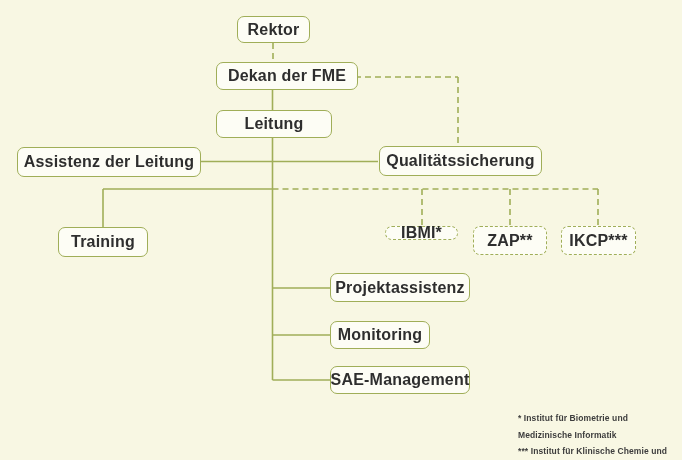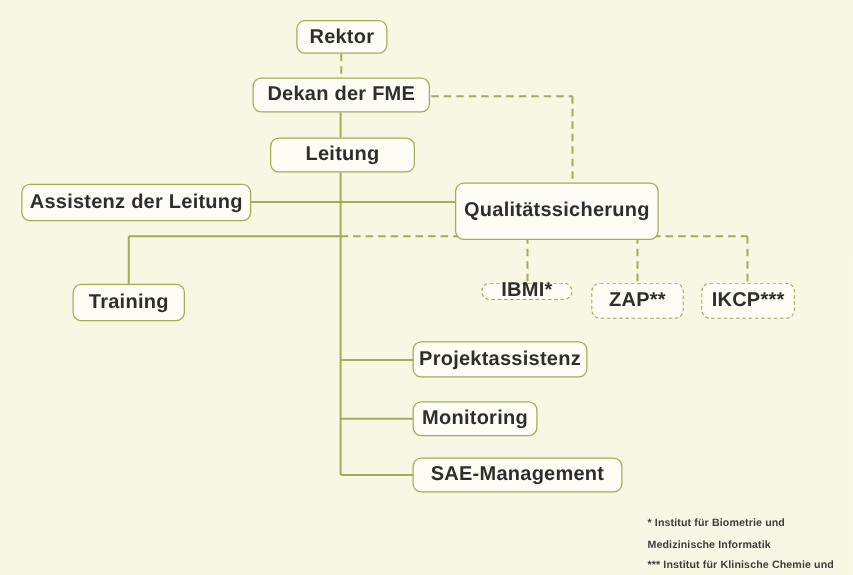--- a/index.html
+++ b/index.html
@@ -80,41 +80,41 @@
       <line x1="458" y1="77" x2="458" y2="146"></line>
       <line x1="272.5" y1="189" x2="598" y2="189"></line>
       <line x1="422" y1="189" x2="422" y2="227"></line>
       <line x1="510" y1="189" x2="510" y2="227"></line>
       <line x1="598" y1="189" x2="598" y2="227"></line>
     </g>
   </svg>
 
   <div class="node" style="left:237px; top:16px;  width:73px;  height:27px">Rektor</div>
 
-  <div class="node" style="left:202px; top:62px;  width:142px; height:28px">Dekan der FME</div>
+  <div class="node" style="left:216px; top:62px;  width:142px; height:28px">Dekan der FME</div>
 
   <div class="node" style="left:17px;  top:147px; width:184px; height:30px">Assistenz der Leitung</div>
 
   <div class="node" style="left:216px; top:110px; width:116px; height:28px">Leitung</div>
 
-  <div class="node" style="left:364px; top:146px; width:163px; height:46px">Qualitätssicherung</div>
+  <div class="node" style="left:379px; top:146px; width:163px; height:30px">Qualitätssicherung</div>
 
   <div class="node" style="left:58px;  top:227px; width:90px;  height:30px">Training</div>
 
 
   <div class="node dashed-node" style="left:385px; top:226px; width:73px; height:14px">IBMI*</div>
 
   <div class="node dashed-node" style="left:473px; top:226px; width:74px; height:29px">ZAP**</div>
 
   <div class="node dashed-node" style="left:561px; top:226px; width:75px; height:29px">IKCP***</div>
 
   <div class="node" style="left:330px; top:273px; width:140px; height:29px">Projektassistenz</div>
 
   <div class="node" style="left:330px; top:321px; width:100px; height:28px">Monitoring</div>
 
-  <div class="node" style="left:330px; top:366px; width:168px; height:28px">SAE-Management</div>
+  <div class="node" style="left:330px; top:366px; width:140px; height:28px">SAE-Management</div>
 
   <div class="footnotes">
     <div class="footnote">* Institut für Biometrie und Medizinische Informatik</div>
     <div class="footnote">*** Institut für Klinische Chemie und Pathobiochemie</div>
   </div>
 
 </div>
 
 </body></html>

